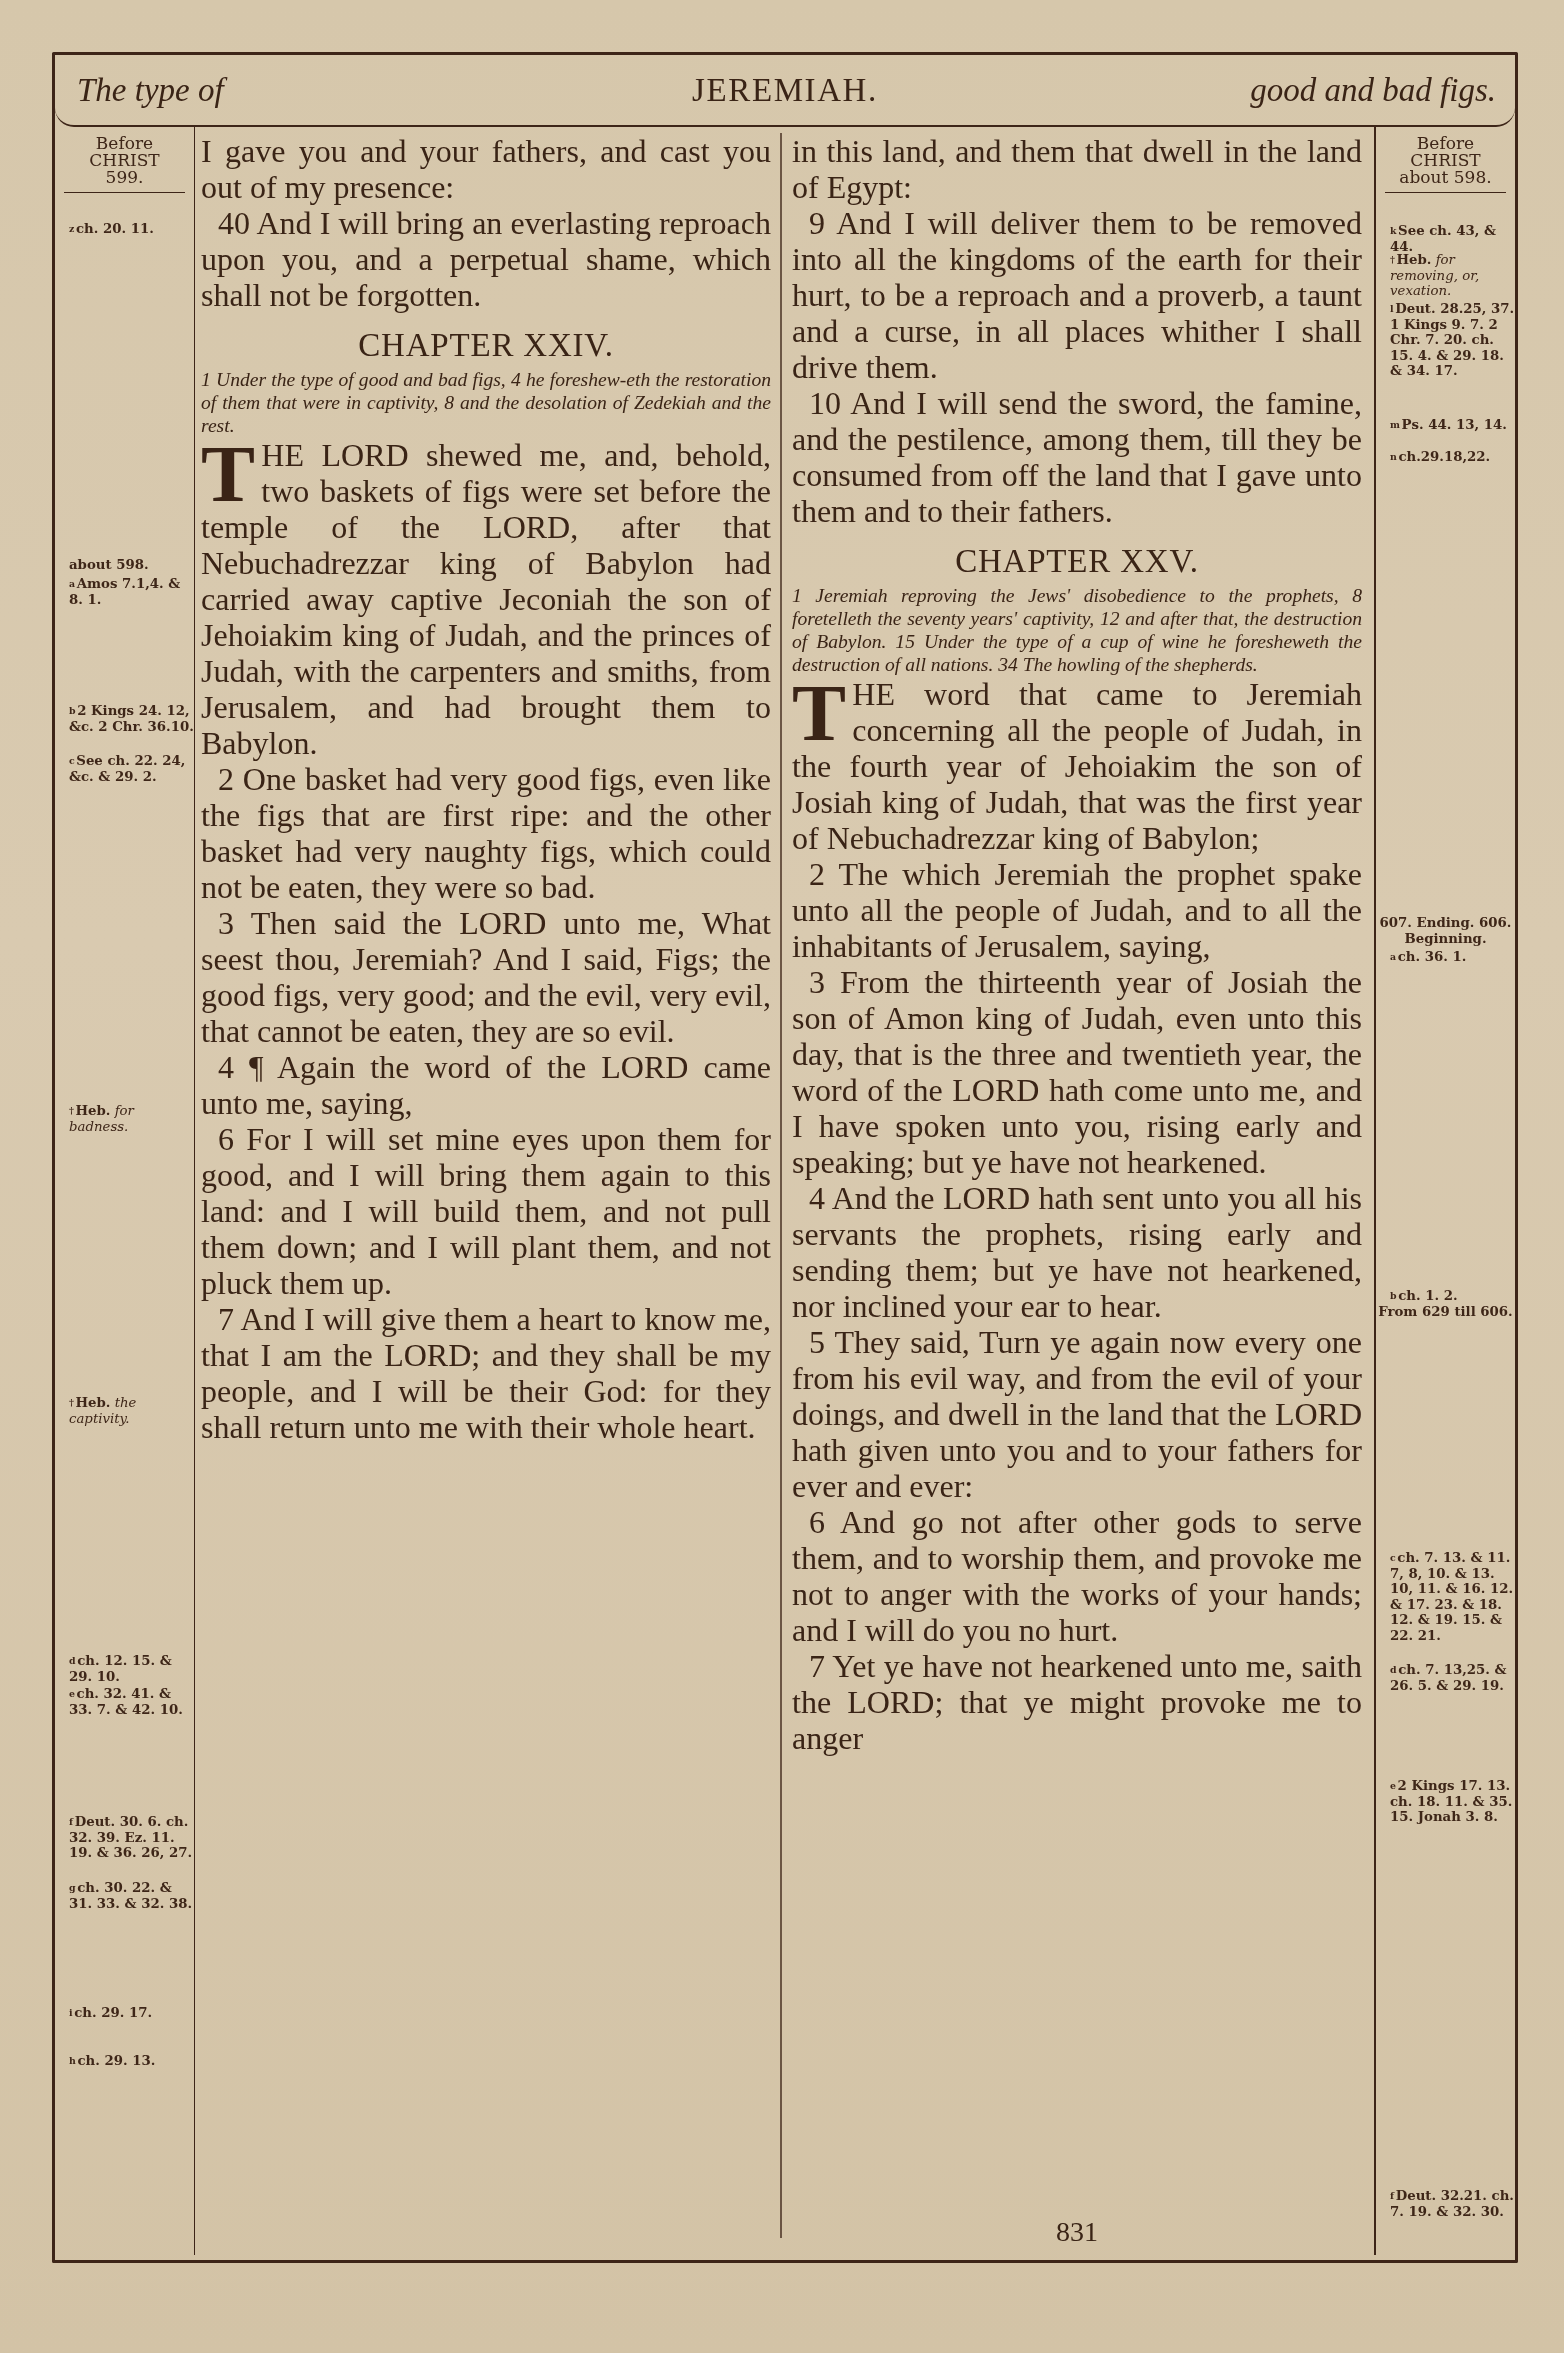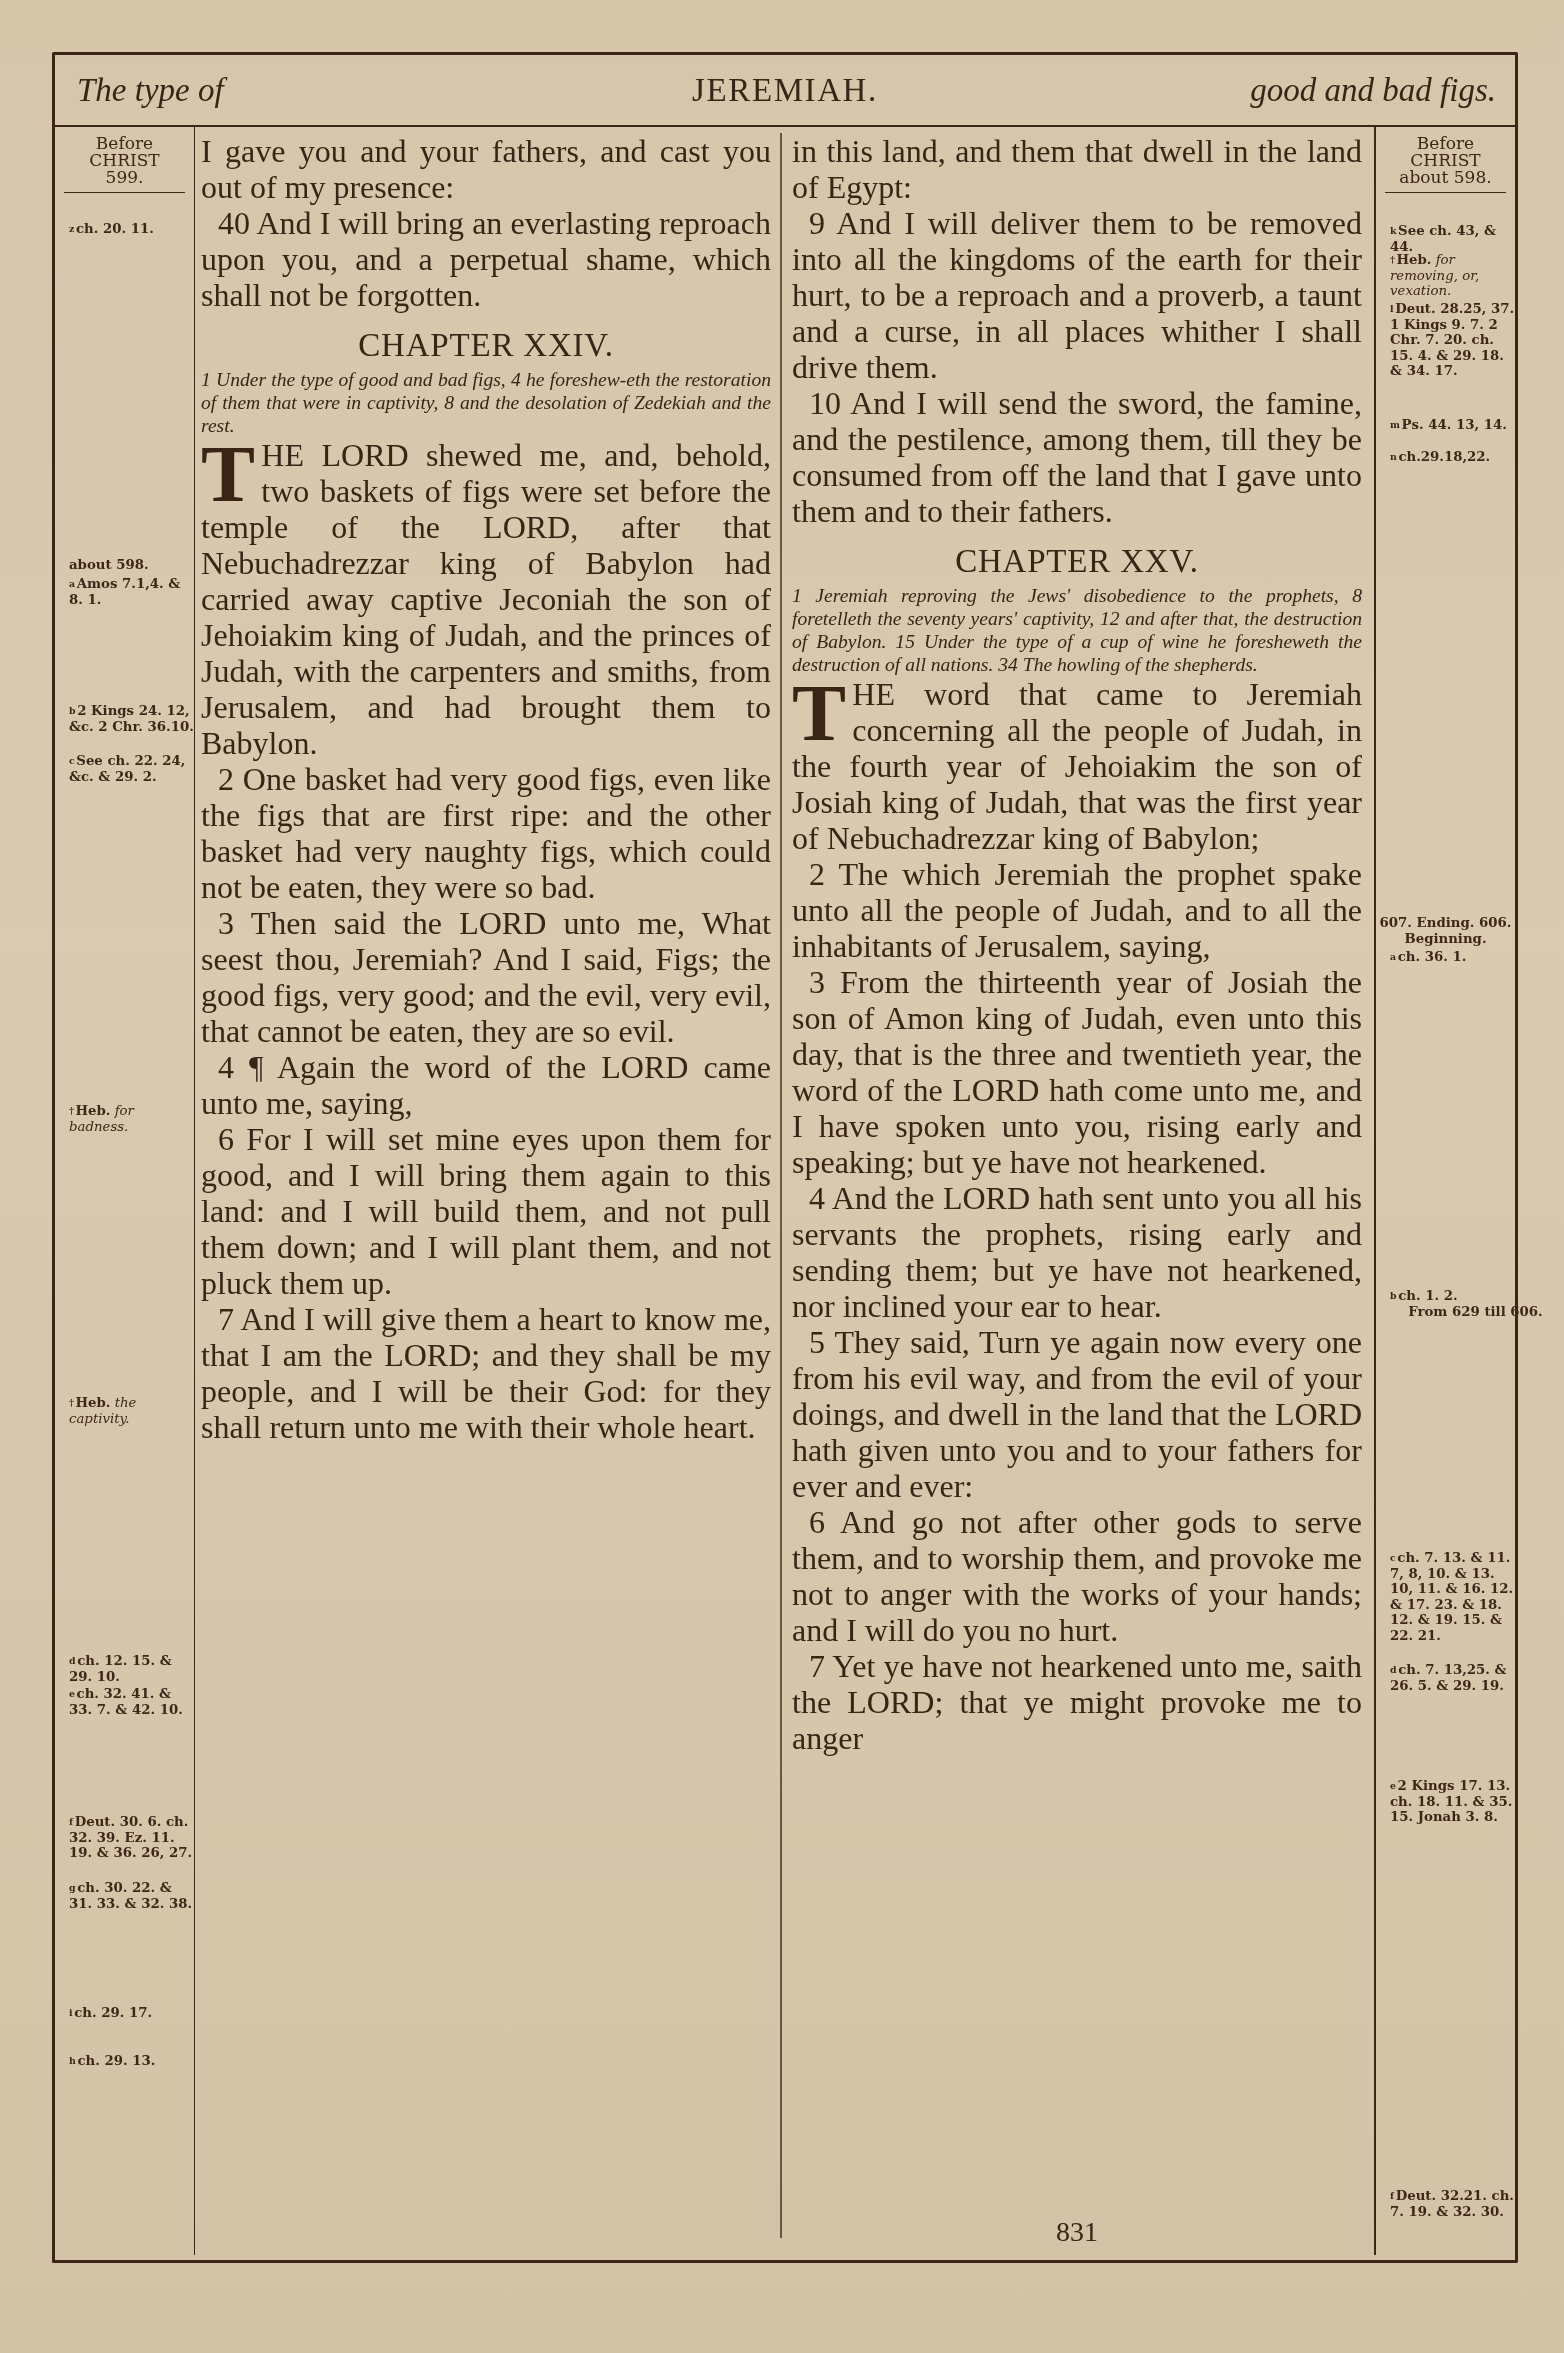--- a/index.html
+++ b/index.html
@@ -13,20 +13,21 @@
     position:absolute; left:0; top:0; width:1565px; height:2354px;
     background:linear-gradient(180deg,#d6c7ab 0%,#d9cab0 40%,#d3c3a6 100%);
   }
   .frame {
     position:absolute; left:52px; top:52px; width:1460px; height:2205px;
     border:3.1px solid #3d2518; border-radius:1.6px;
   }
   .header {
     position:absolute; left:0; top:0; width:100%; height:70px;
     border-bottom:2.3px solid #3d2518;
+    border-radius:19px;
   }
   .hdr-left { position:absolute; left:22px; top:17px; font-style:italic; font-size:33px; }
   .hdr-center { position:absolute; left:0; right:0; top:17px; text-align:center; font-size:33px; letter-spacing:1.6px; }
   .hdr-right { position:absolute; right:19px; top:17px; font-style:italic; font-size:33px; }
 
   .margin { position:absolute; top:72px; font-family:"DejaVu Serif",serif; font-weight:bold; font-size:13.3px; line-height:15.6px; color:#3e2618; }
   .margin-left { left:0; width:139px; height:2128px; border-right:1.6px solid #3d2518; }
   .margin-right { right:0; width:139px; height:2128px; border-left:2.3px solid #3d2518; }
   .era { text-align:center; font-weight:normal; font-size:17px; line-height:17px; padding:7.8px 0 6.3px; margin:0 9.4px; border-bottom:1.6px solid #3d2518; }
   .mnote { position:absolute; left:14px; width:125px; }
@@ -89,21 +90,21 @@
       </div>
       <div id="right-notes">
           <div class="mnote" style="top: 96px;"><span class="sup">k</span><span>See ch. 43, &amp; 44.</span></div>
           <div class="mnote" style="top: 125px;"><span class="sup">†</span><span>Heb.</span><i> for removing, or, vexation.</i></div>
           <div class="mnote" style="top: 174px;"><span class="sup">l</span><span>Deut. 28.25, 37. 1 Kings 9. 7. 2 Chr. 7. 20. ch. 15. 4. &amp; 29. 18. &amp; 34. 17.</span></div>
           <div class="mnote" style="top: 290px;"><span class="sup">m</span><span>Ps. 44. 13, 14.</span></div>
           <div class="mnote" style="top: 322px;"><span class="sup">n</span><span>ch.29.18,22.</span></div>
           <div class="mnote center" style="top: 788px;"><span>607. Ending. 606. Beginning.</span></div>
           <div class="mnote" style="top: 822px;"><span class="sup">a</span><span>ch. 36. 1.</span></div>
           <div class="mnote" style="top: 1161px;"><span class="sup">b</span><span>ch. 1. 2.</span></div>
-          <div class="mnote center" style="top: 1177px; padding-left: 30px;"><span>From 629 till 606.</span></div>
+          <div class="mnote center" style="top: 1177px;"><span>From 629 till 606.</span></div>
           <div class="mnote" style="top: 1423px;"><span class="sup">c</span><span>ch. 7. 13. &amp; 11. 7, 8, 10. &amp; 13. 10, 11. &amp; 16. 12. &amp; 17. 23. &amp; 18. 12. &amp; 19. 15. &amp; 22. 21.</span></div>
           <div class="mnote" style="top: 1535px;"><span class="sup">d</span><span>ch. 7. 13,25. &amp; 26. 5. &amp; 29. 19.</span></div>
           <div class="mnote" style="top: 1651px;"><span class="sup">e</span><span>2 Kings 17. 13. ch. 18. 11. &amp; 35. 15. Jonah 3. 8.</span></div>
           <div class="mnote" style="top: 2061px;"><span class="sup">f</span><span>Deut. 32.21. ch. 7. 19. &amp; 32. 30.</span></div>
         </div>
     </div>
 
     <div class="col col-left">
       <p>I gave you and your fathers, and cast you out of my presence:</p>
       <p class="v">40 And I will bring an everlasting reproach upon you, and a perpetual shame, which shall not be forgotten.</p>

